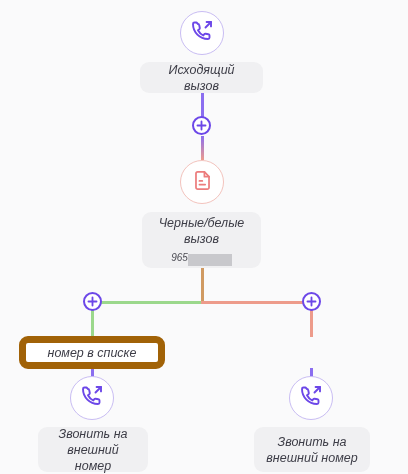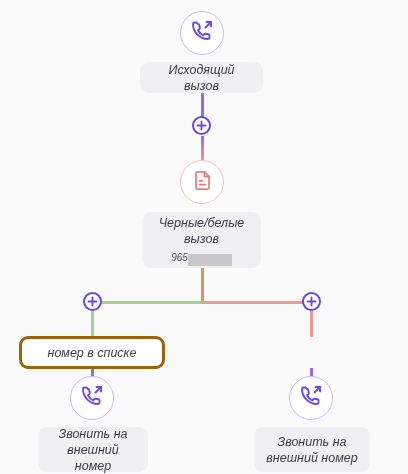--- a/index.html
+++ b/index.html
@@ -86,21 +86,21 @@
     width: 44px;
     height: 12px;
     background: #c8c8cc;
     vertical-align: middle;
   }
 
   
   .branch-label {
     position: absolute;
     background: #ffffff;
-    border: 3px solid #a16207;
+    border: 7px solid #a16207;
     border-radius: 9px;
     color: #3d3d47;
     font-size: 12.5px;
     line-height: 16px;
     text-align: center;
     display: flex;
     align-items: center;
     justify-content: center;
     box-sizing: border-box;
     padding: 8px 10px;

